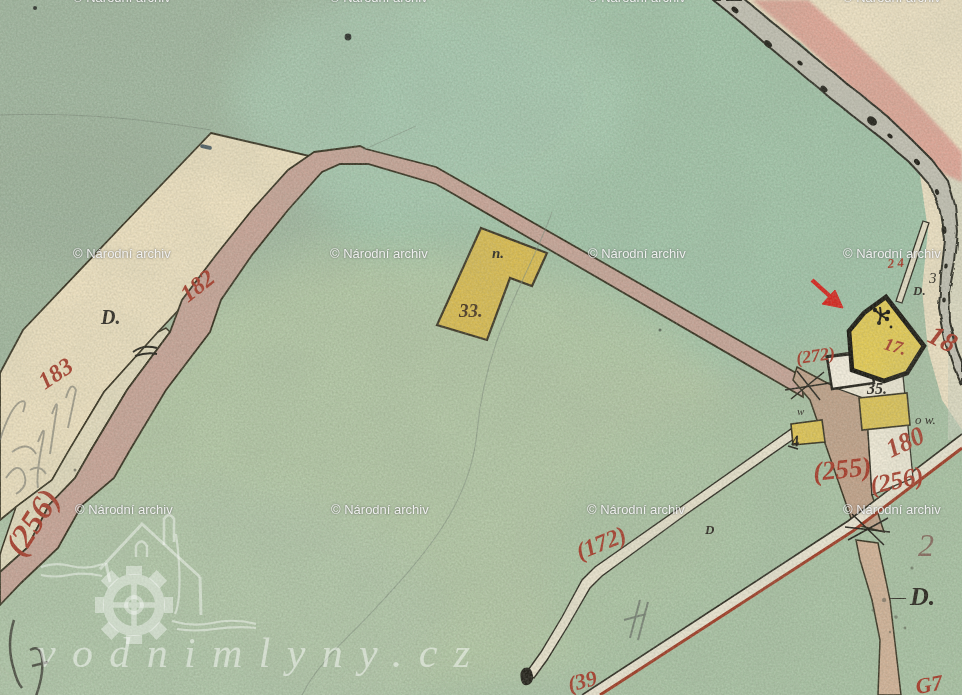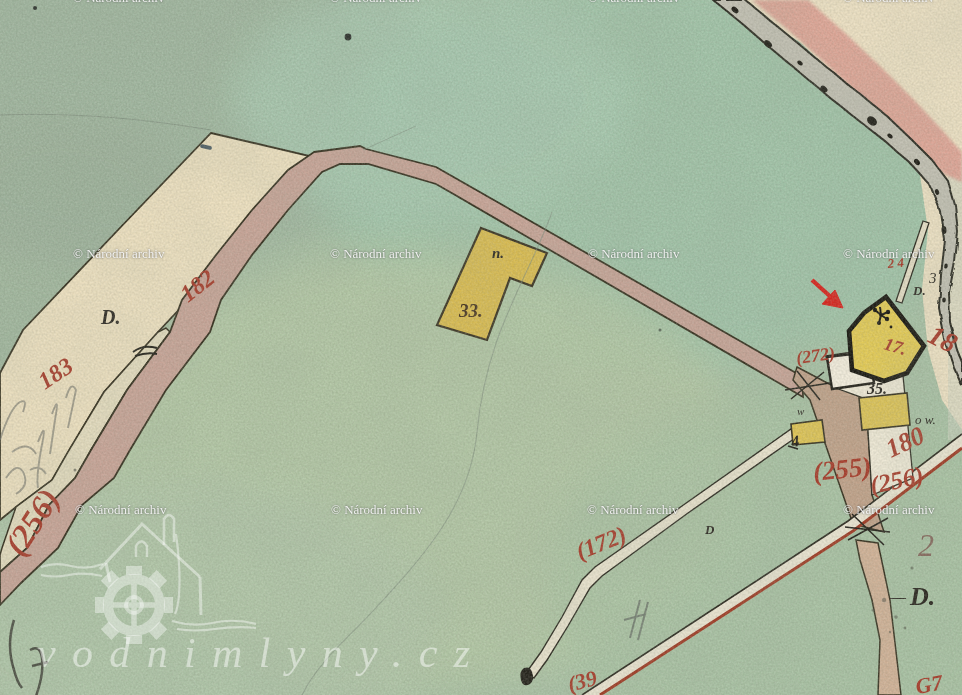--- a/index.html
+++ b/index.html
@@ -198,21 +198,21 @@
   <path d="M812,280 L832,298" fill="none"></path>
   <path d="M843,308 L822,304 L835,290 Z" stroke-width="1"></path>
 </g>
 
 <rect x="0" y="0" width="962" height="695" filter="url(#grainD)" opacity="0.55"></rect>
 <rect x="0" y="0" width="962" height="695" filter="url(#grainL)" opacity="0.5"></rect>
 <rect x="0" y="0" width="962" height="695" filter="url(#mottleD)" opacity="0.42"></rect>
 </svg>
 
 
-<div style="position:absolute;left:0;top:0;width:962px;height:625px;pointer-events:none;font-family:Liberation Serif, serif;">
+<div style="position:absolute;left:0;top:0;width:962px;height:625px;pointer-events:none;">
 
   <div style="position:absolute;left:73px;top:-10px;color:rgba(255,255,255,0.88);font-size:13px;text-shadow:0 0 2px rgba(60,60,60,0.8);">© Národní archiv</div>
   <div style="position:absolute;left:330px;top:-10px;color:rgba(255,255,255,0.88);font-size:13px;text-shadow:0 0 2px rgba(60,60,60,0.8);">© Národní archiv</div>
   <div style="position:absolute;left:588px;top:-10px;color:rgba(255,255,255,0.88);font-size:13px;text-shadow:0 0 2px rgba(60,60,60,0.8);">© Národní archiv</div>
   <div style="position:absolute;left:843px;top:-10px;color:rgba(255,255,255,0.88);font-size:13px;text-shadow:0 0 2px rgba(60,60,60,0.8);">© Národní archiv</div>
 
   <div style="position:absolute;left:73px;top:246px;color:rgba(255,255,255,0.88);font-size:13px;text-shadow:0 0 2px rgba(60,60,60,0.8);">© Národní archiv</div>
   <div style="position:absolute;left:330px;top:246px;color:rgba(255,255,255,0.88);font-size:13px;text-shadow:0 0 2px rgba(60,60,60,0.8);">© Národní archiv</div>
   <div style="position:absolute;left:588px;top:246px;color:rgba(255,255,255,0.88);font-size:13px;text-shadow:0 0 2px rgba(60,60,60,0.8);">© Národní archiv</div>
   <div style="position:absolute;left:843px;top:246px;color:rgba(255,255,255,0.88);font-size:13px;text-shadow:0 0 2px rgba(60,60,60,0.8);">© Národní archiv</div>

